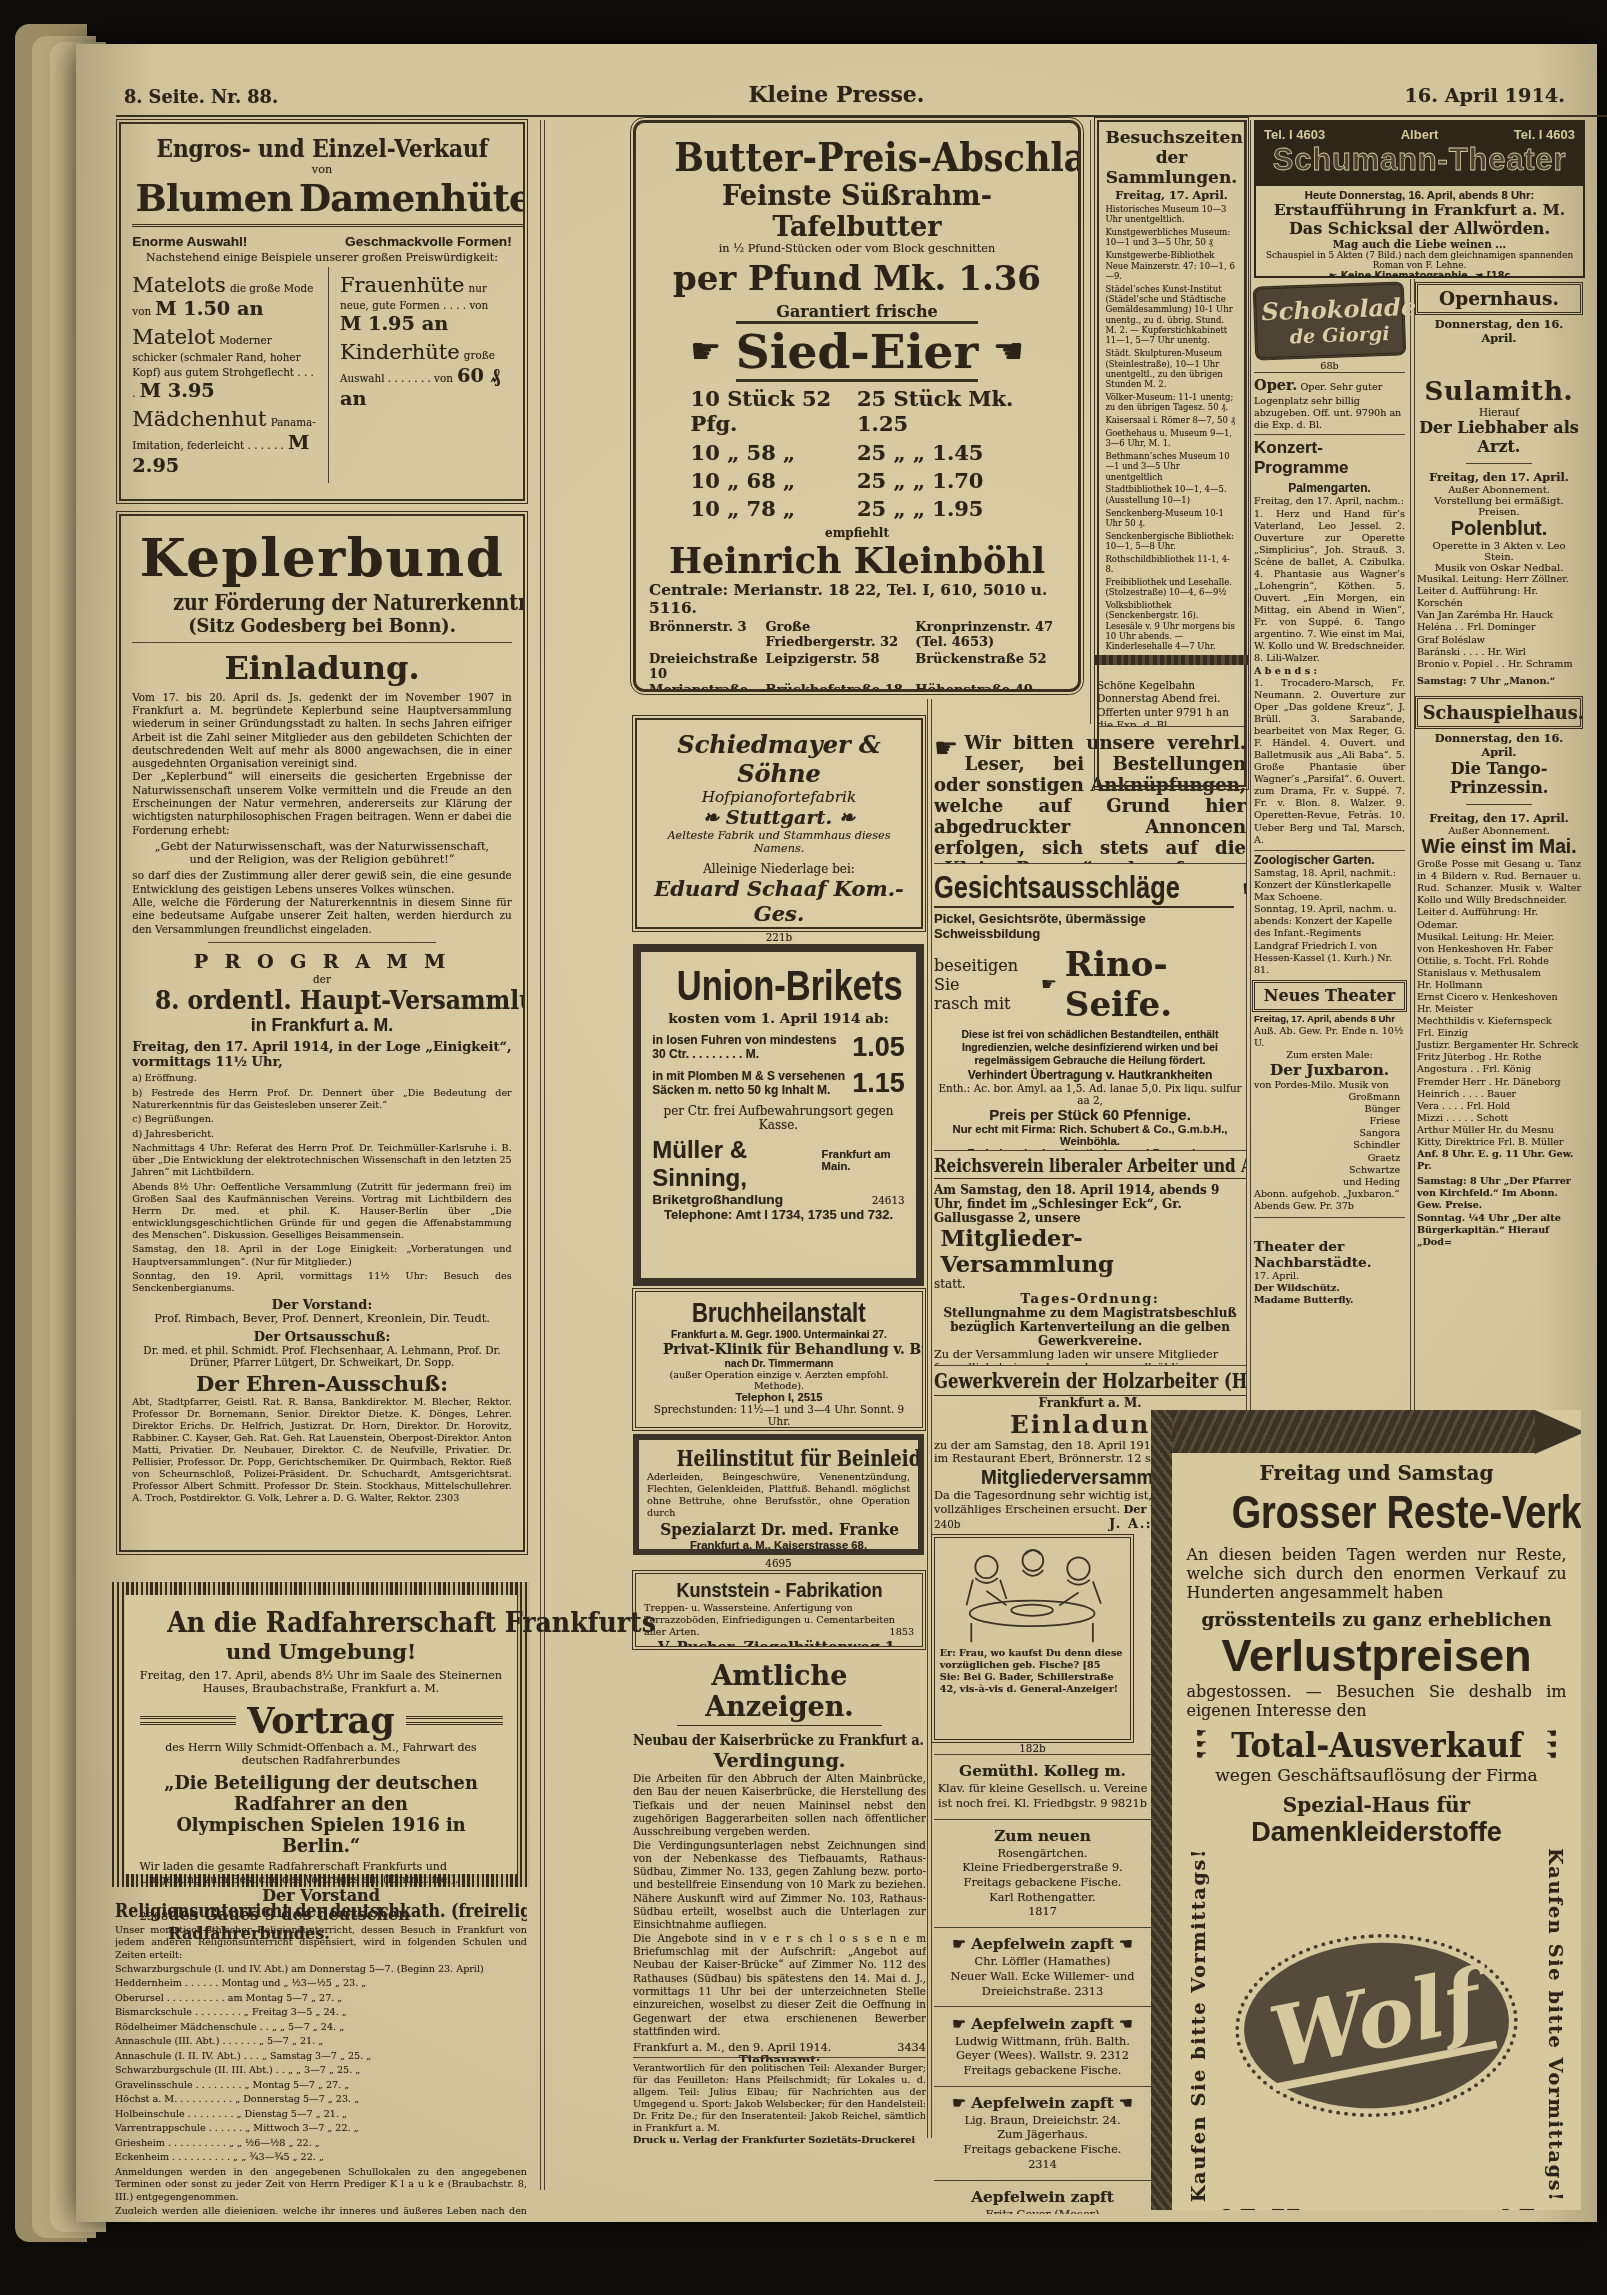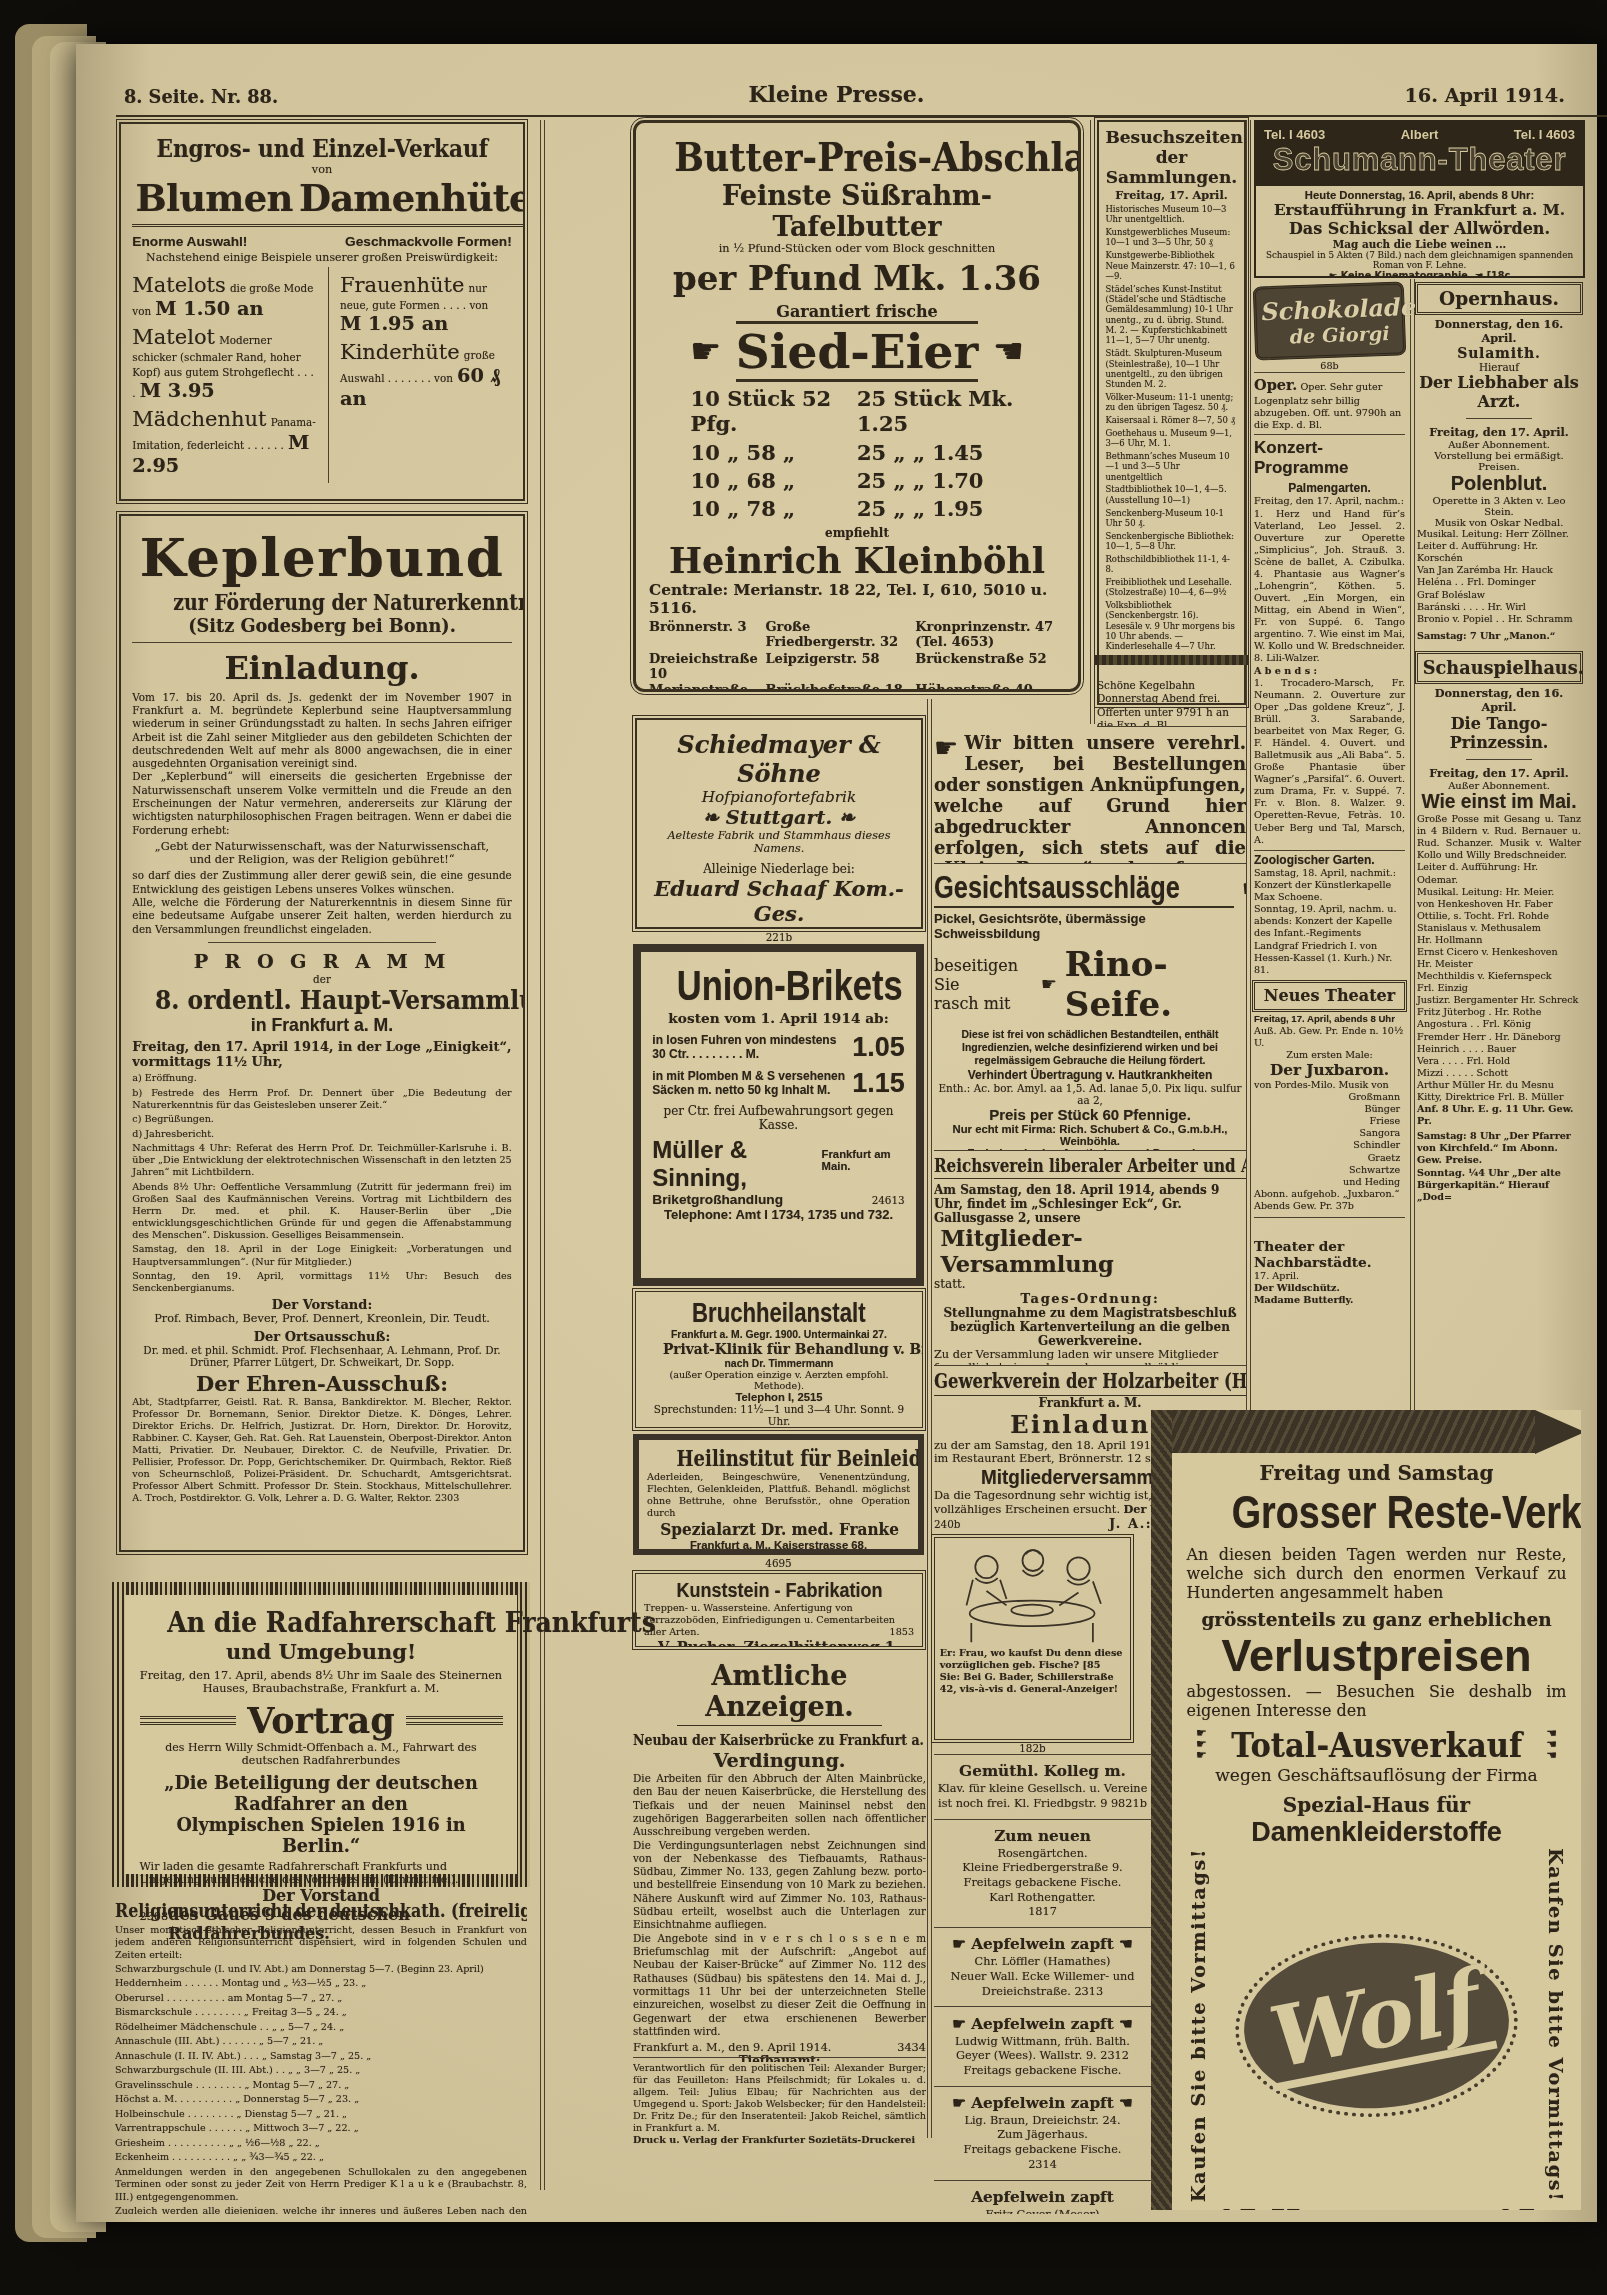--- a/index.html
+++ b/index.html
@@ -445,21 +445,21 @@
         <div class="cl-item">☛ Aepfelwein zapft ☚
 Lig. Braun, Dreieichstr. 24.
 Zum Jägerhaus.
 Freitags gebackene Fische.
 2314</div>
         <div class="cl-item">Aepfelwein zapft
 Fritz Geyer (Moser)
 Oppenheimer Landstr. 61.   2315</div>
       </div>
 
-    <div class="abs frame1" style="left:1021px;top:76px;width:149px;height:585px;overflow:hidden;padding:4.8px 6.4px;border-width:2.4px;">
+    <div class="abs frame1" style="left:1021px;top:76px;width:149px;height:667px;overflow:hidden;padding:4.8px 6.4px;border-width:2.4px;">
       <div class="c b" style="font-size:17px;">
           <div>Besuchszeiten der</div>
           <div>Sammlungen.</div>
         </div>
       <div class="c b" style="font-size:11.3px;margin:1.6px 0;">Freitag, 17. April.</div>
       <div class="list" style="font-size:8.5px;line-height:1.22;">
           <div class="bz-item">Historisches Museum 10—3 Uhr unentgeltlich.</div>
           <div class="bz-item">Kunstgewerbliches Museum: 10—1 und 3—5 Uhr, 50 ₰</div>
           <div class="bz-item">Kunstgewerbe-Bibliothek Neue Mainzerstr. 47: 10—1, 6—9.</div>
           <div class="bz-item">Städel’sches Kunst-Institut (Städel’sche und Städtische Gemäldesammlung) 10-1 Uhr unentg., zu d. übrig. Stund. M. 2. — Kupferstichkabinett 11—1, 5—7 Uhr unentg.</div>
@@ -535,21 +535,21 @@
       <div class="xs">Abends Gew. Pr.   37b</div>
       <div class="b" style="font-size:13.7px;border-top:1.6px solid #4a4030;margin-top:4.8px;padding-top:20px;">Theater der Nachbarstädte.</div>
       <div class="xs">17. April.</div>
       <div class="xs b">Der Wildschütz.</div>
       <div class="xs b">Madame Butterfly.</div>
     </div>
 
     <div class="abs" style="left:1341px;top:240px;width:164px;">
       <div class="boxhead" style="font-size:18.5px;">Opernhaus.</div>
       <div class="c b" style="font-size:11.3px;margin-top:4px;">Donnerstag, den 16. April.</div>
-      <div class="c b" style="font-size:14px;letter-spacing:0.8px;">Sulamith.</div>
+      <div class="c b" style="font-size:26px;letter-spacing:0.8px;margin-top:31px;">Sulamith.</div>
       <div class="c" style="font-size:10.4px;">Hierauf</div>
       <div class="c b" style="font-size:16px;">Der Liebhaber als Arzt.</div>
       <div class="hsep" style="width:40%;"></div>
       <div class="c b" style="font-size:11.3px;">Freitag, den 17. April.</div>
       <div class="c" style="font-size:10px;">Außer Abonnement.</div>
       <div class="c" style="font-size:10px;">Vorstellung bei ermäßigt. Preisen.</div>
       <div class="c b sans" style="font-size:20px;">Polenblut.</div>
       <div class="c" style="font-size:10px;">Operette in 3 Akten v. Leo Stein.</div>
       <div class="c" style="font-size:10px;">Musik von Oskar Nedbal.</div>
       <div class="xs">Musikal. Leitung: Herr Zöllner.</div>

